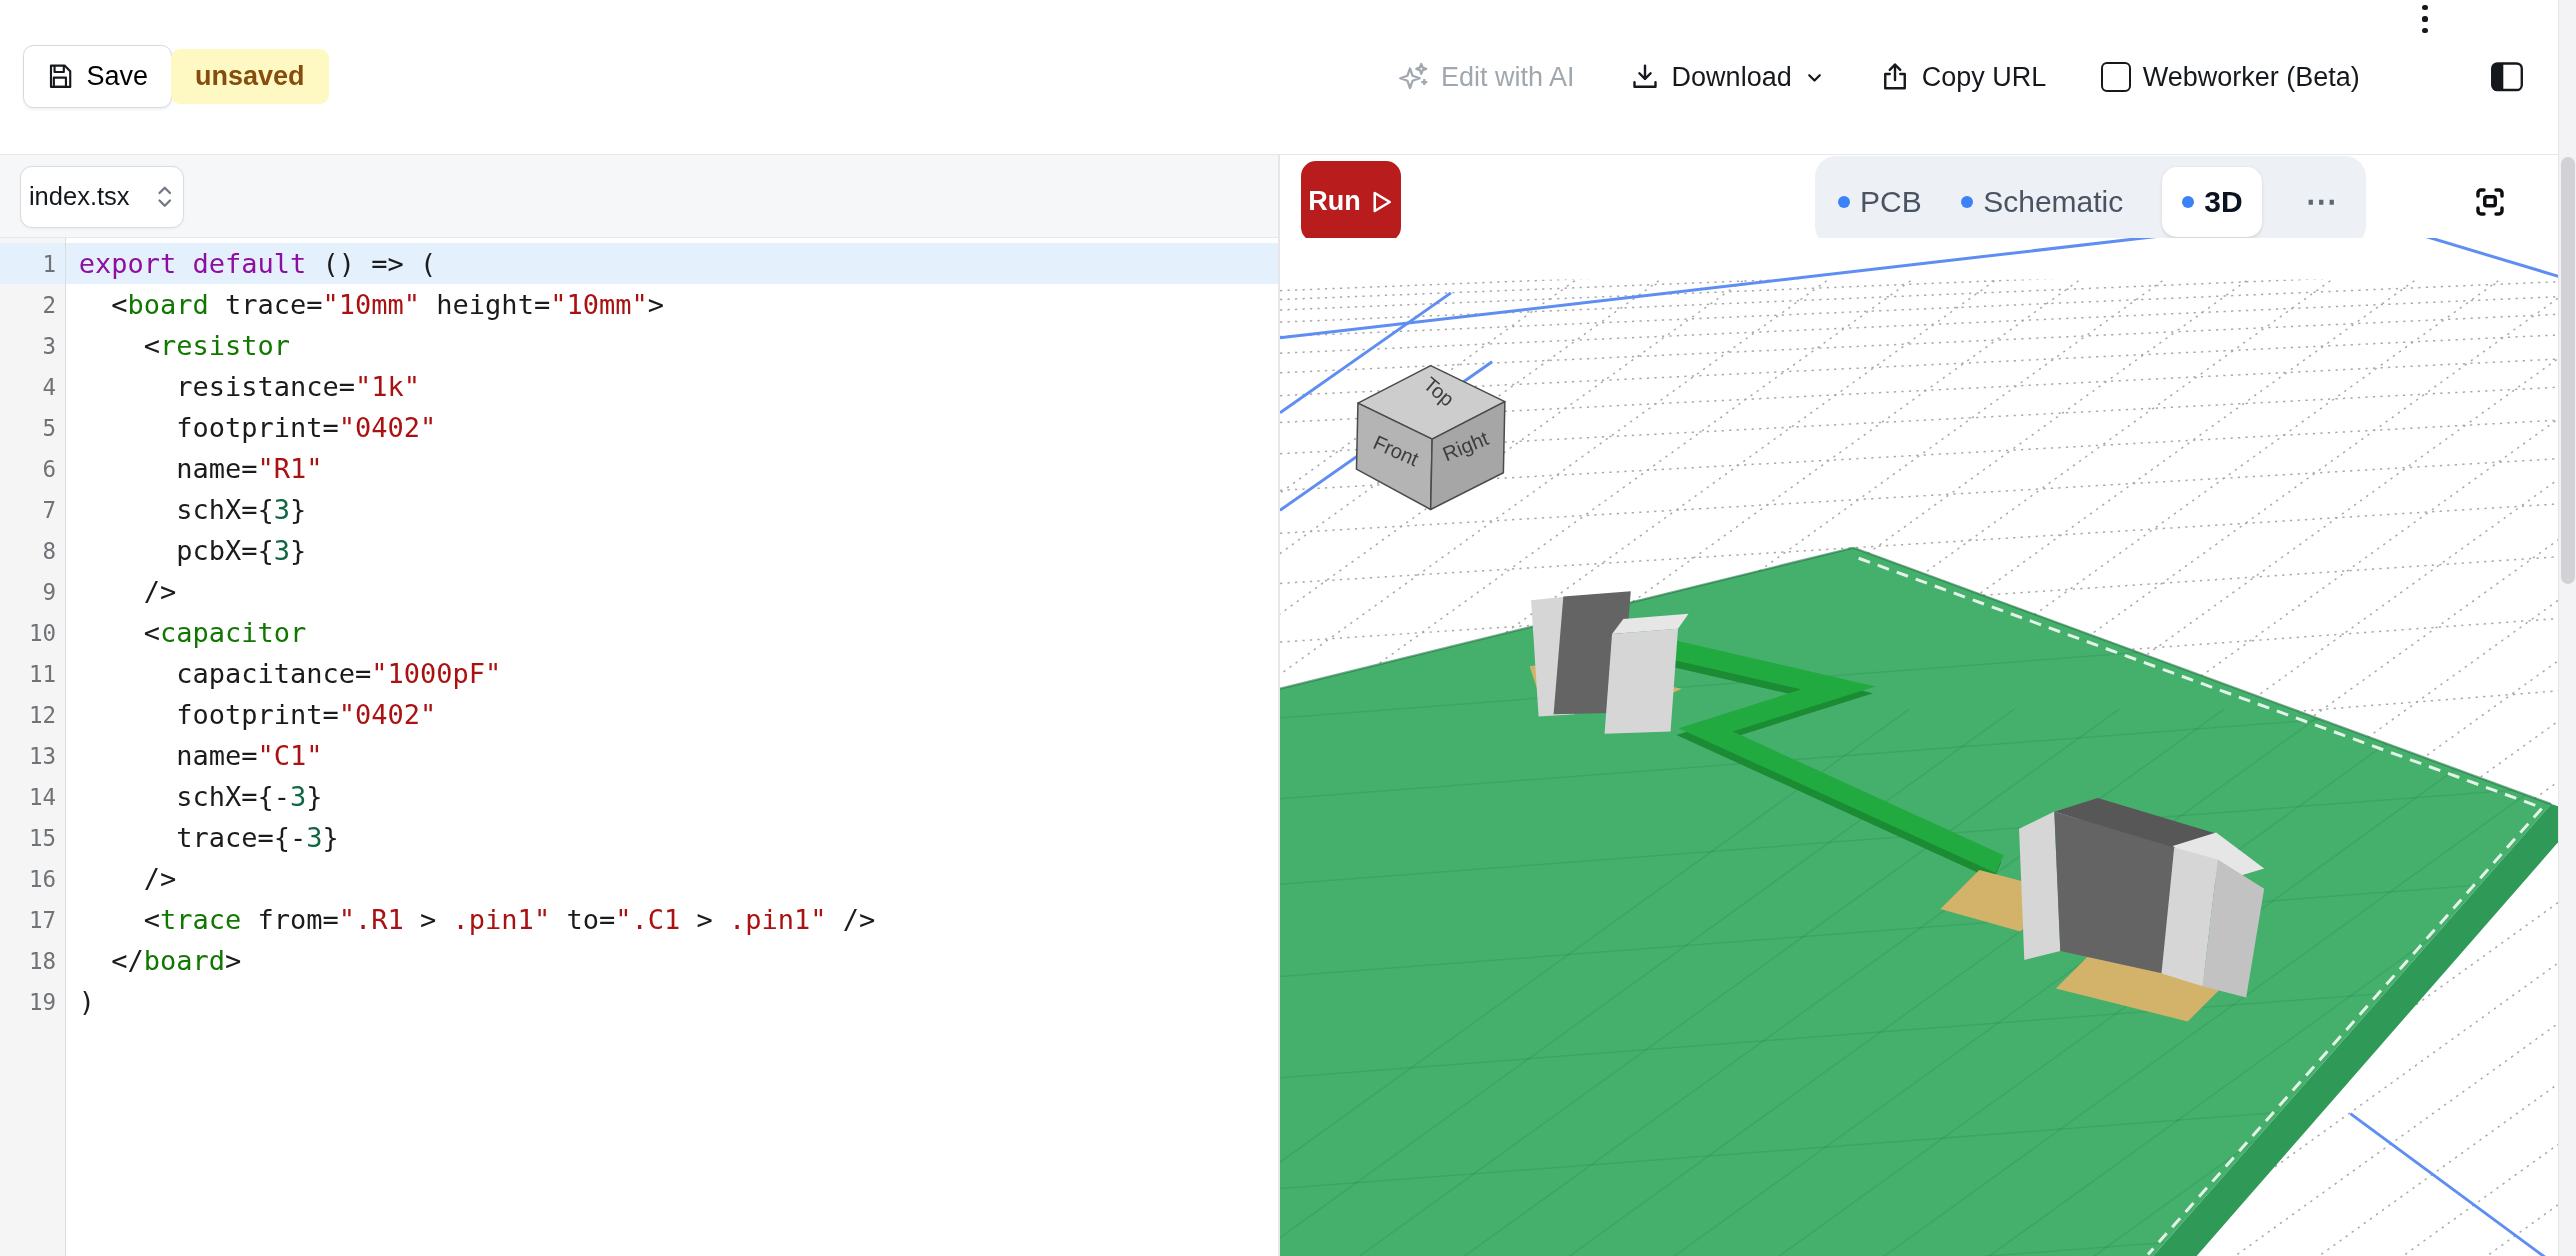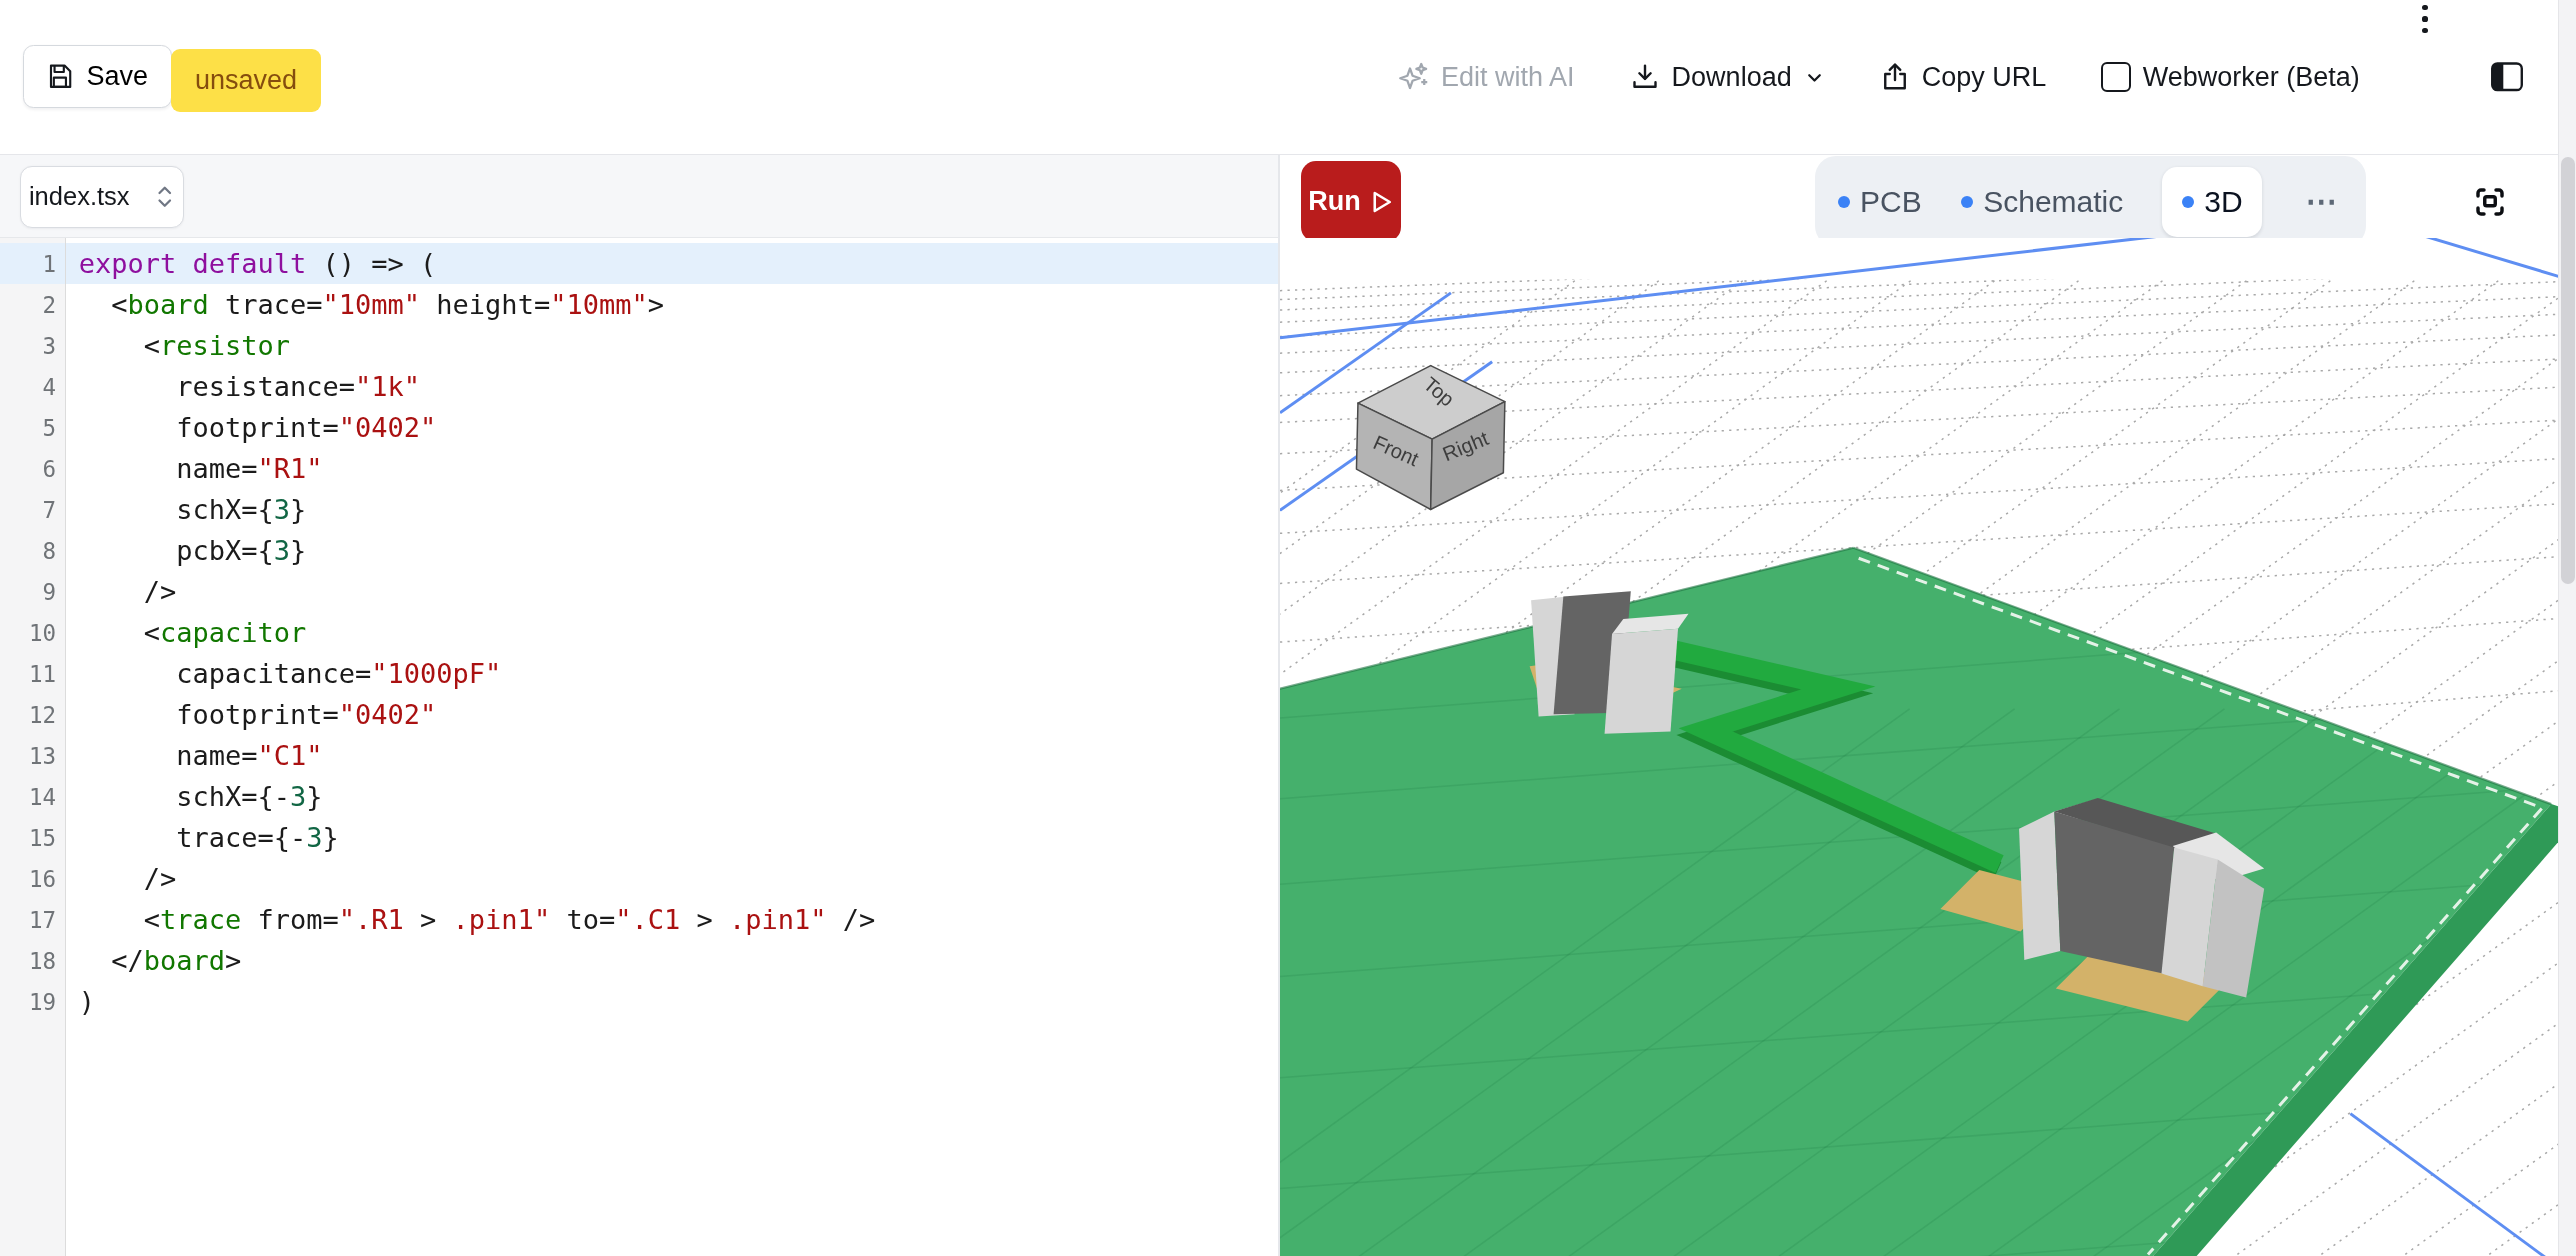--- a/index.html
+++ b/index.html
@@ -4,23 +4,23 @@
 <style>
   html,body{margin:0;padding:0;background:#fff;}
   .app{position:relative;width:2576px;height:1257px;overflow:hidden;
        font-family:"Liberation Sans",sans-serif;color:#15181d;background:#fff;padding-left:37px;}
   
   .header{position:absolute;left:0;top:0;width:2576px;height:154px;background:#fff;
           border-bottom:1.5px solid #e5e6ea;}
   .save-btn{position:absolute;left:22.5px;top:45px;height:63px;display:flex;align-items:center;gap:12px;
             padding:0 22.5px;background:#fff;border:1.5px solid #d5d9de;border-radius:10.5px;
             box-shadow:0 1.5px 3px rgba(16,24,40,.06);font-size:27px;font-weight:500;cursor:pointer;}
-  .unsaved-badge{position:absolute;left:171px;top:49px;height:63px;display:flex;align-items:center;
-            padding:0 24px;background:#fde047;color:#854d0e;border-radius:9px;
-            font-size:27px;font-weight:400;}
+  .unsaved-badge{position:absolute;left:171px;top:49px;height:55px;display:flex;align-items:center;
+            padding:0 24px;background:#fef9c3;color:#854d0e;border-radius:9px;
+            font-size:27px;font-weight:700;}
   .header-right{position:absolute;right:52px;top:0;height:154px;display:flex;gap:55px;}
   .hitem{display:flex;align-items:center;gap:12px;font-size:27px;font-weight:500;color:#15181d;cursor:pointer;white-space:nowrap;}
   .hitem.disabled{color:#a1a7af;}
   .icon{display:inline-flex;align-items:center;justify-content:center;}
   .checkbox{width:25.5px;height:25.5px;border:2.2px solid #15181d;border-radius:6px;background:#fff;}
   .kebab{display:flex;flex-direction:column;gap:6.7px;padding:4.5px 7.5px;cursor:pointer;}
   .kebab i{width:5.2px;height:5.2px;border-radius:50%;background:#15181d;}
   
   .toolbar-left{position:absolute;left:0;top:155px;width:1278px;height:82px;background:#f6f7f9;
                 border-bottom:1.5px solid #e6e8eb;display:flex;align-items:center;}
@@ -32,21 +32,21 @@
   .tool-link{font-size:27px;color:#16181c;cursor:pointer;}
   
   .toolbar-right{position:absolute;left:1280px;top:155px;width:1278px;height:82px;background:#fff;}
   .run-btn{position:absolute;left:21px;top:6px;width:100px;height:81px;background:#b91c1c;border:none;
            border-radius:15px;color:#fff;font-size:27px;font-weight:600;display:flex;align-items:center;
            justify-content:center;gap:10.5px;cursor:pointer;font-family:inherit;}
   .view-tabs{position:absolute;left:535px;top:1px;height:91px;background:#edf0f4;border-radius:21px;
              display:flex;align-items:center;gap:39px;padding:0 22.5px;}
   .vtab{display:flex;align-items:center;gap:10.5px;font-size:30px;font-weight:500;color:#495361;cursor:pointer;}
   .vtab .dot{width:12px;height:12px;border-radius:50%;background:#3b82f6;}
-  .vtab.active{background:#fff;border-radius:15px;height:70px;padding:0 19.5px;color:#0b1220;font-weight:400;
+  .vtab.active{background:#fff;border-radius:15px;height:70px;padding:0 19.5px;color:#0b1220;font-weight:700;
                box-shadow:0 1.5px 3.7px rgba(16,24,40,.12);}
   .vtab-more{font-size:31.5px;color:#5d6876;letter-spacing:2.2px;cursor:pointer;padding:0 4.5px;font-weight:700;}
   .fullscreen-btn{position:absolute;left:1187px;top:24px;width:46px;height:46px;display:flex;
                   align-items:center;justify-content:center;cursor:pointer;background:none;border:none;}
   
   .editor{position:absolute;left:0;top:238px;width:1278px;height:1019px;background:#fff;overflow:hidden;}
   .editor-inner{position:absolute;left:0;top:5.2px;width:1278px;}
   .code-row{display:flex;height:41px;align-items:center;white-space:pre;}
   .gutter-cell{width:66px;flex:0 0 66px;height:100%;background:#f5f5f6;border-right:1.5px solid #dcdcdc;
                display:flex;align-items:center;justify-content:flex-end;padding-right:9px;box-sizing:border-box;

